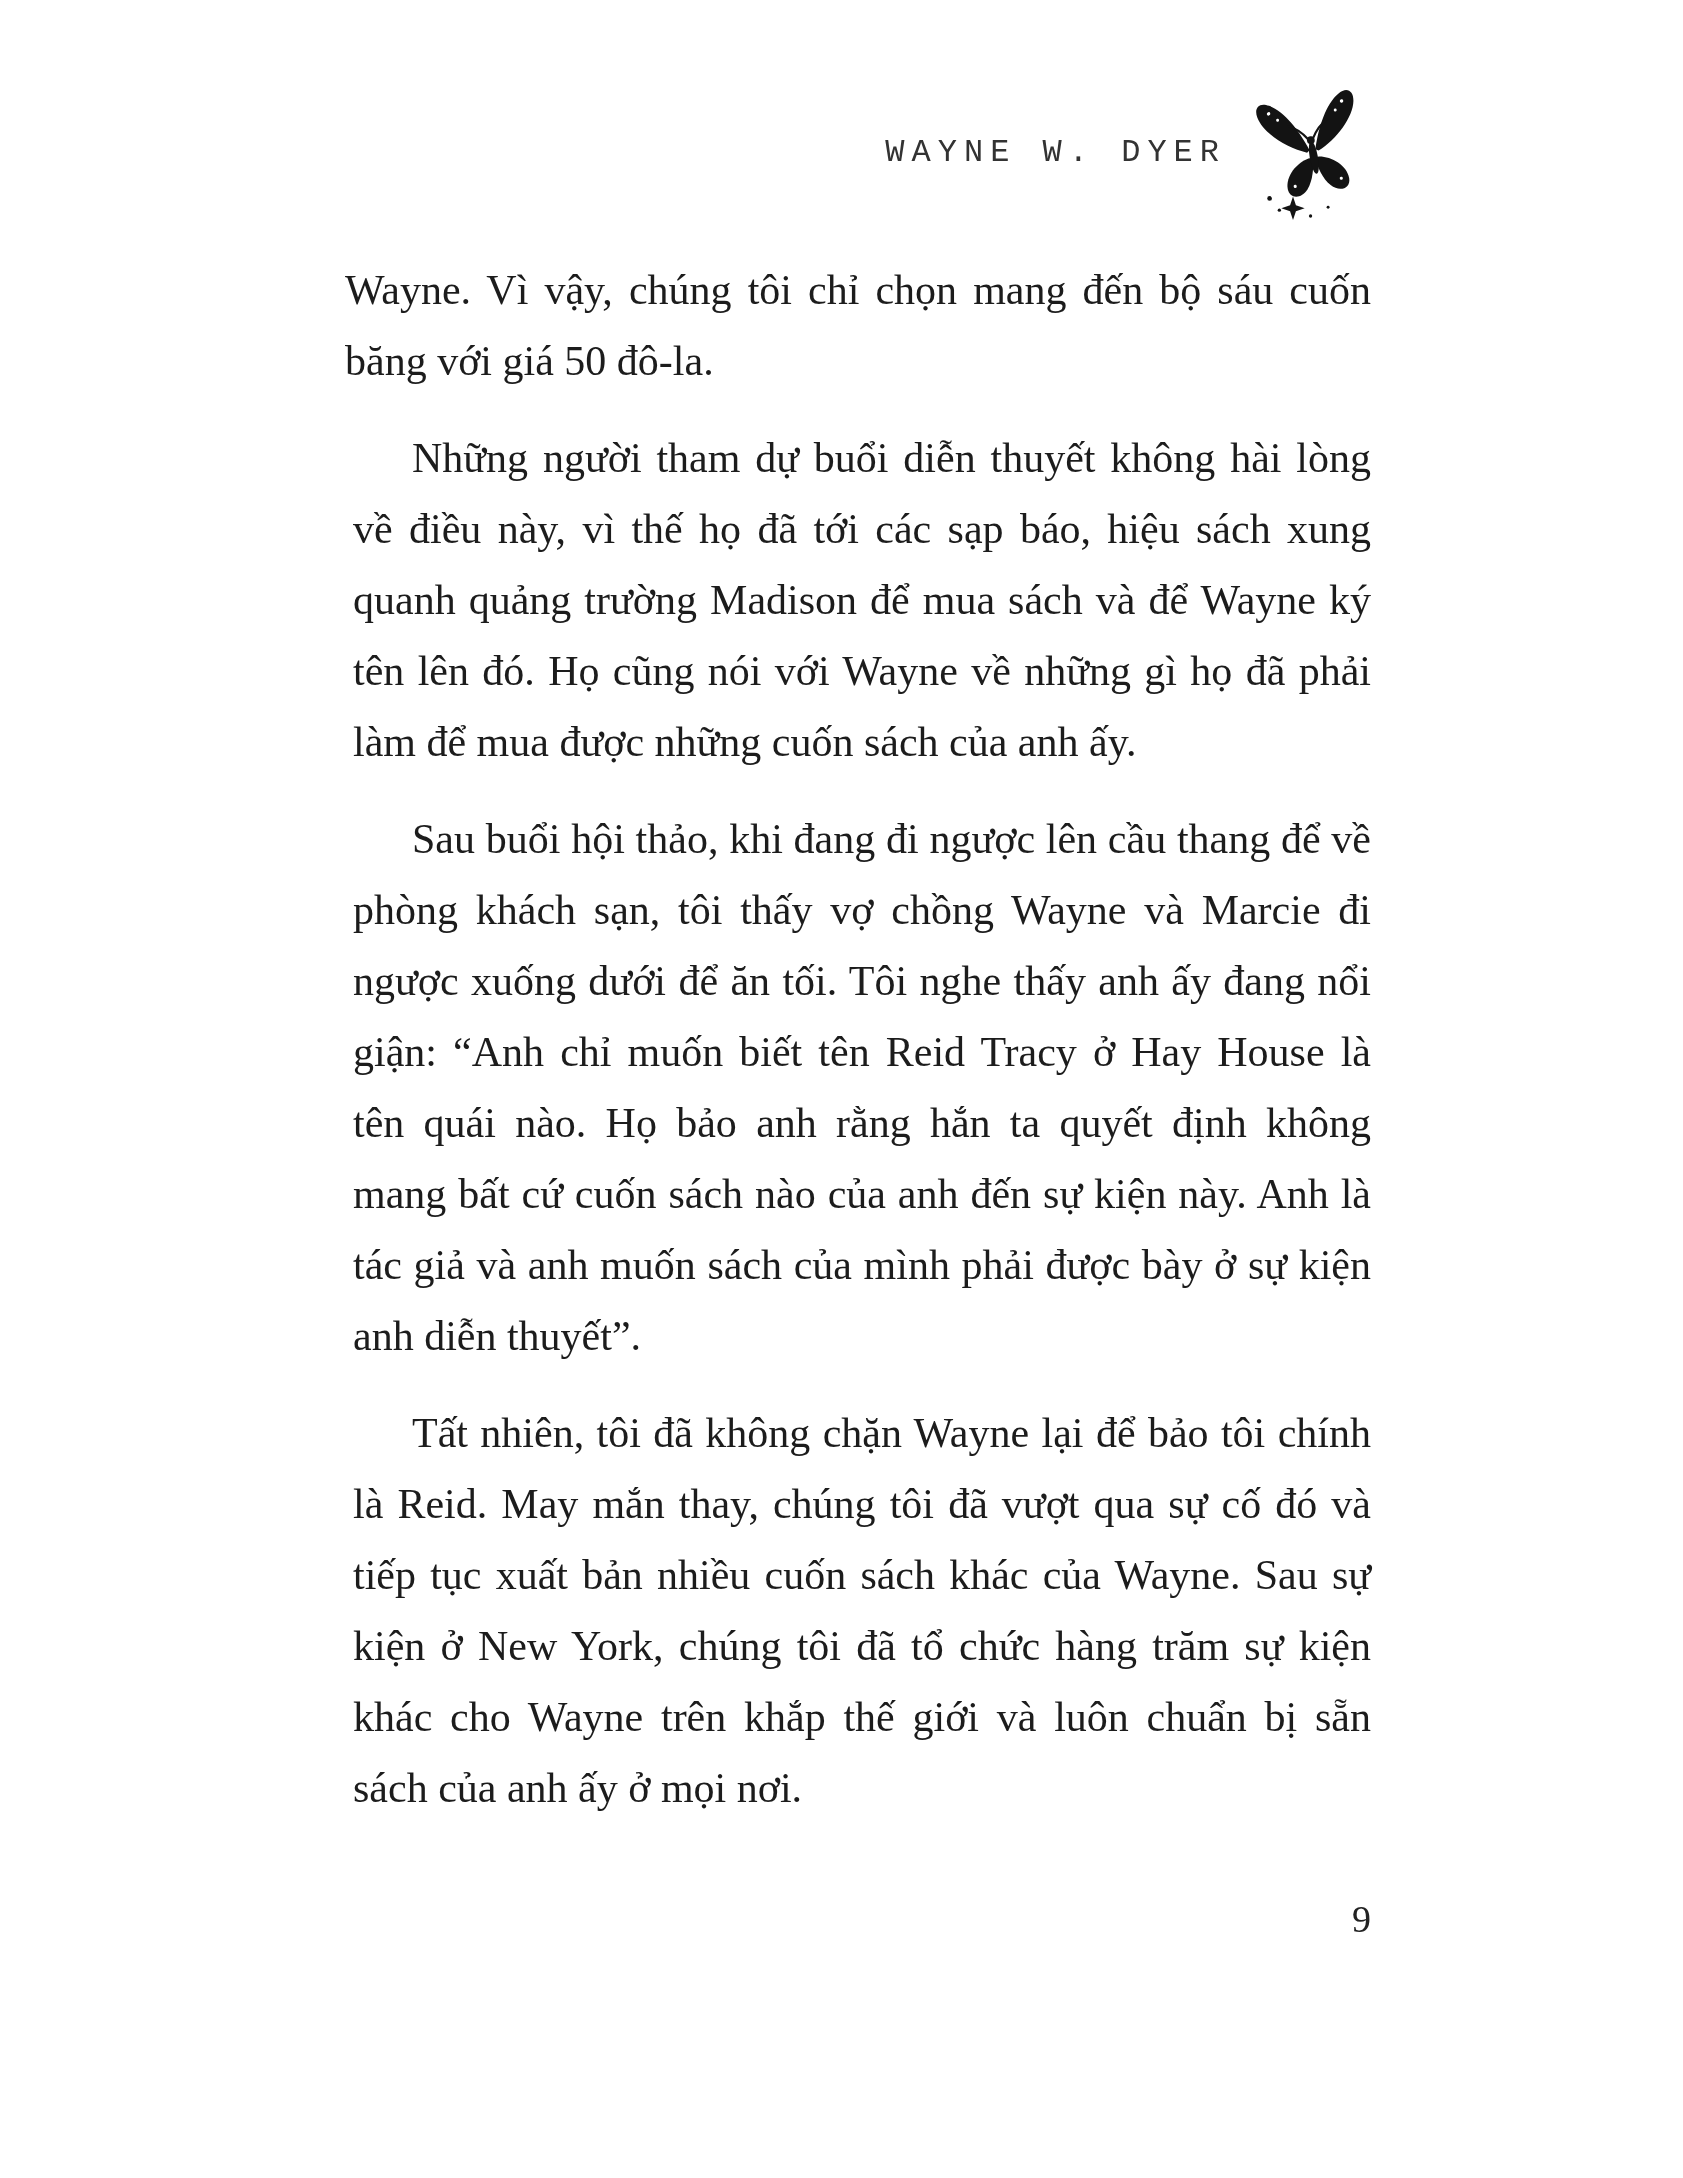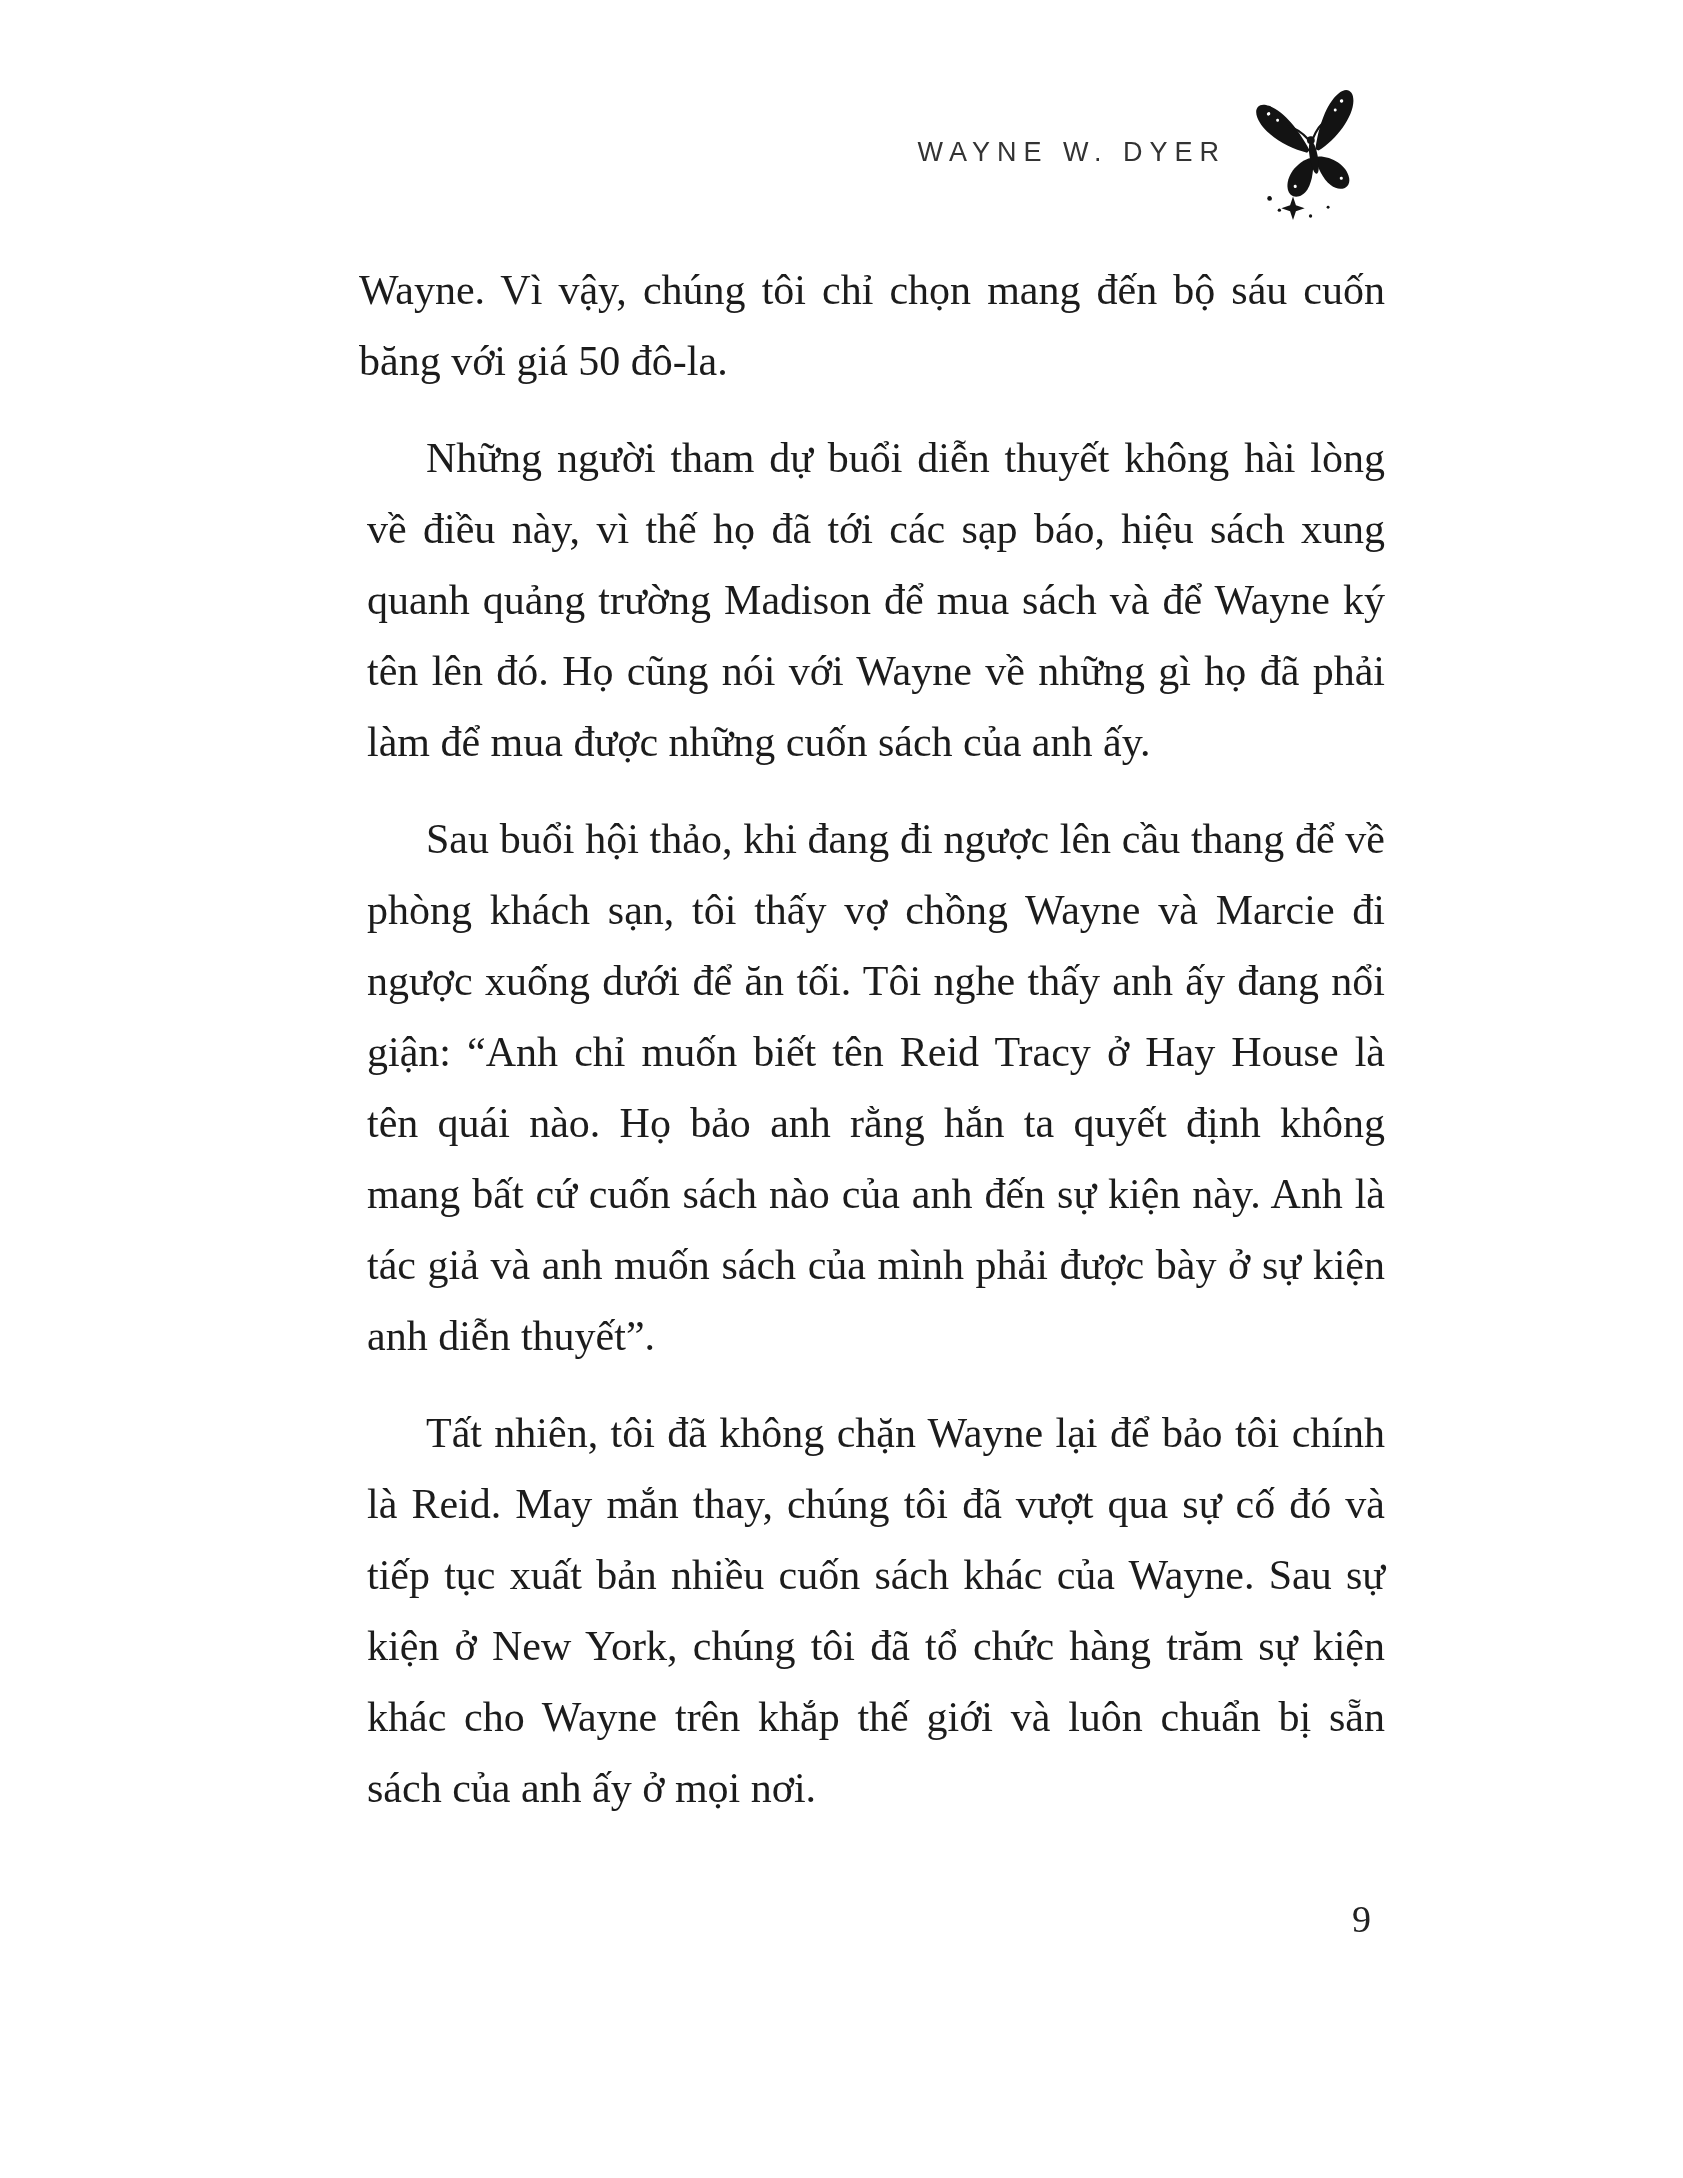--- a/index.html
+++ b/index.html
@@ -20,37 +20,37 @@
     position: absolute;
     top: 87px;
     left: 345px;
     width: 1026px;
     display: flex;
     justify-content: flex-end;
     align-items: center;
     gap: 28px;
   }
   .author-name {
-    font-family: Liberation Sans, sans-serif;
-    font-size: 27px;
+    font-family: Liberation Mono, monospace;
+    font-size: 32px;
     letter-spacing: 7px;
     font-weight: normal;
     color: #333333;
     white-space: nowrap;
     padding-bottom: 10px;
   }
   .butterfly {
     width: 117px;
     height: 141px;
     flex: 0 0 auto;
   }
   .body-text {
     position: absolute;
     top: 255px;
-    left: 359px;
+    left: 345px;
     width: 1026px;
     font-size: 42px;
     line-height: 71px;
     text-align: justify;
     color: #1c1c1c;
   }
   .body-text p {
     margin: 0 0 26px 0;
   }
   .body-text p + p {

